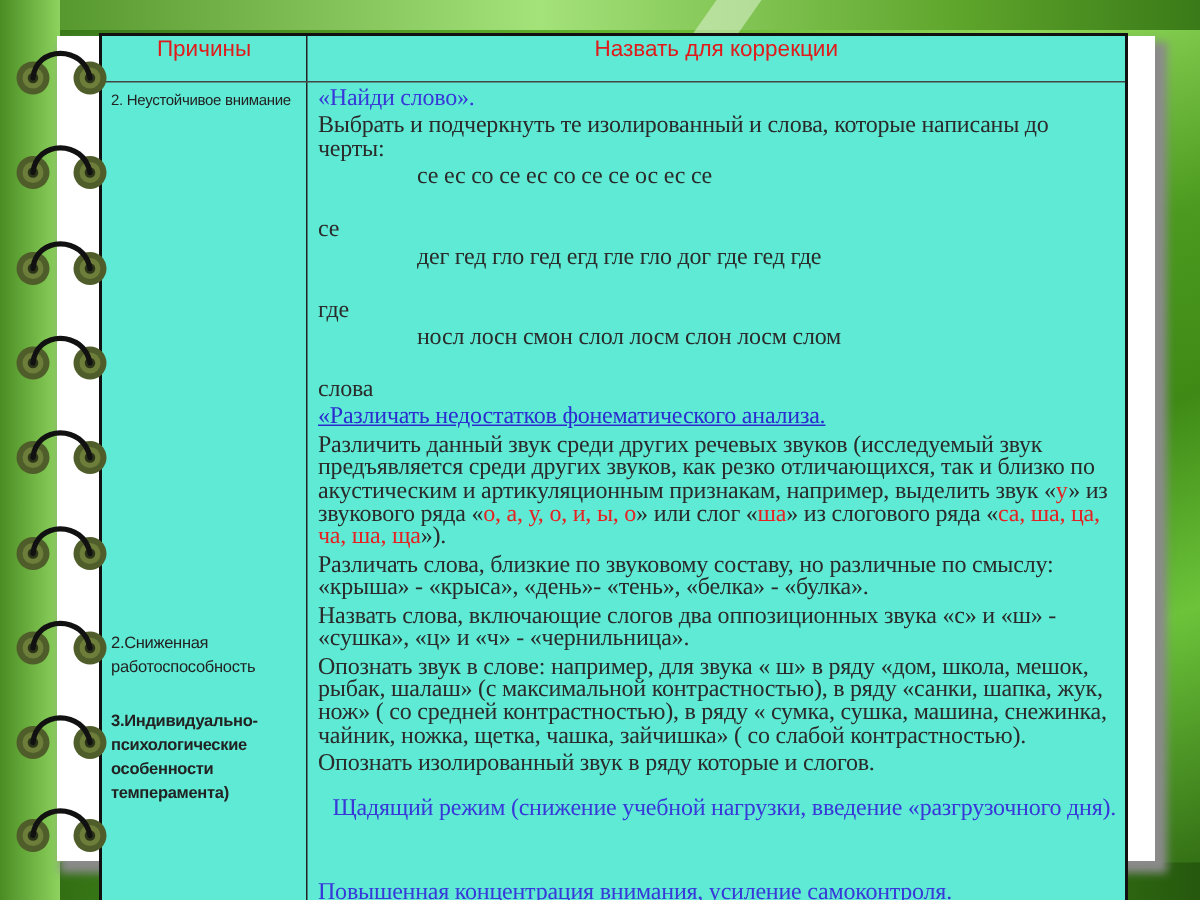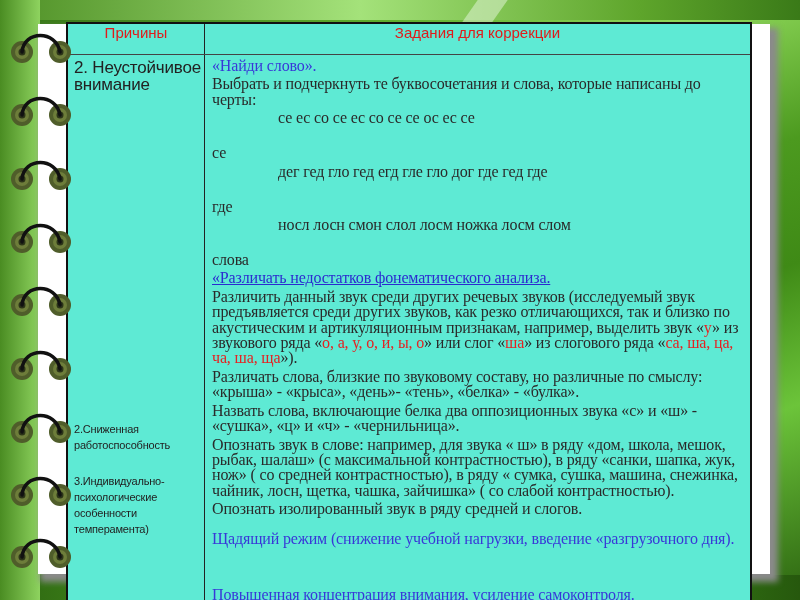--- a/index.html
+++ b/index.html
@@ -40,79 +40,79 @@
   }
   th.hdr {
     height: 30px; font-weight: normal; color: #e01b1b; font-size: 15px;
     text-align: center; vertical-align: middle; border-bottom: 1.5px solid #444;
   }
   .col1 { width: 136px; }
   .cell-causes { position: relative; padding: 0 !important; }
   .cause {
     position: absolute; left: 6px; font-size: 11px; color: #222; line-height: 16px; letter-spacing: -0.2px;
   }
-  .cause.big { font-size: 17px; line-height: 17px; }
+  .cause.big { font-size: 10px; line-height: 17px; }
   .tasks { padding: 3px 6px 0 7px !important; font-size: 16px; color: #2a2a2a; line-height: 15.4px; letter-spacing: -0.15px; font-family: Liberation Serif, serif; }
   .tasks p { margin: 0 0 3px 0; }
   .blue { color: #3838d8; }
   .link { color: #2b2bd0; text-decoration: underline; }
   .red { color: #e52222; }
   .grid-row { display: flex; margin: 0 0 3px 0; }
   .grid-row .k { width: 66px; margin-top: 35px; }
   .extra-row td { height: 30px; border-top: 1.5px solid #777; }
-  .gap-task { margin-top: 14px !important; }
+  .gap-task { margin-top: 14px !important; text-align: right; }
   .gap-task2 { margin-top: 41px !important; }
   .ring { position: absolute; width: 80px; height: 36px; }
 </style>
 </head>
 <body>
 
 <div class="bg-top-bar"></div>
 <div class="bg-streak" style="left:470px;top:0;width:30px;height:22px;background:#e8f7df;"></div>
 <div class="bg-bottom-bar"></div>
 <div class="bg-streak" style="left:330px;top:575px;width:40px;height:25px;background:#dff5cf;"></div>
 <div class="bg-streak" style="left:250px;top:575px;width:20px;height:25px;background:#a9e283;"></div>
 <div class="page-left-green"></div>
 
 <div class="page-shadow"></div>
 <div class="page"></div>
 
 <table class="main">
   <tbody>
       <tr>
     <th class="hdr col1">Причины</th>
-    <th class="hdr">Задания для коррекции</th>
+    <th class="hdr">Назвать для коррекции</th>
   </tr>
   <tr>
     <td class="cell-causes col1">
       <div class="cause big" style="top:4px;width:128px;">2. Неустойчивое внимание</div>
       <div class="cause" style="top:366px;width:130px;">2.Сниженная работоспособность</div>
-      <div class="cause" style="top:418px;width:118px;">3.Индивидуально-психологические особенности темперамента)</div>
+      <div class="cause" style="top:418px;width:118px;font-weight:bold;">3.Индивидуально-психологические особенности темперамента)</div>
     </td>
     <td class="tasks">
       <p class="blue">«Найди слово».</p>
-      <p>Выбрать и подчеркнуть те буквосочетания и слова, которые написаны до черты:</p>
+      <p>Выбрать и подчеркнуть те изолированный и слова, которые написаны до черты:</p>
       <div class="grid-row">
         <span class="k">се</span>
         <span>се ес со се ес со се се ос ес се</span>
       </div>
       <div class="grid-row">
         <span class="k">где</span>
         <span>дег гед гло гед егд гле гло дог где гед где</span>
       </div>
       <div class="grid-row">
         <span class="k">слова</span>
-        <span>носл лосн смон слол лосм ножка лосм слом</span>
+        <span>носл лосн смон слол лосм слон лосм слом</span>
       </div>
       <p><a class="link">«Различать недостатков фонематического анализа.</a></p>
       <p><span>Различить данный звук среди других речевых звуков (исследуемый звук предъявляется среди других звуков, как резко отличающихся, так и близко по акустическим и артикуляционным признакам, например, выделить звук «</span><span class="red">у</span><span>» из звукового ряда «</span><span class="red">о, а, у, о, и, ы, о</span><span>» или слог «</span><span class="red">ша</span><span>» из слогового ряда «</span><span class="red">са, ша, ца, ча, ша, ща</span><span>»).</span></p>
       <p>Различать слова, близкие по звуковому составу, но различные по смыслу: «крыша» - «крыса», «день»- «тень», «белка» - «булка».</p>
-      <p>Назвать слова, включающие белка два оппозиционных звука «с» и «ш» - «сушка», «ц» и «ч» - «чернильница».</p>
-      <p>Опознать звук в слове: например, для звука « ш» в ряду «дом, школа, мешок, рыбак, шалаш» (с максимальной контрастностью), в ряду «санки, шапка, жук, нож» ( со средней контрастностью), в ряду « сумка, сушка, машина, снежинка, чайник, лосн, щетка, чашка, зайчишка» ( со слабой контрастностью).</p>
-      <p>Опознать изолированный звук в ряду средней и слогов.</p>
+      <p>Назвать слова, включающие слогов два оппозиционных звука «с» и «ш» - «сушка», «ц» и «ч» - «чернильница».</p>
+      <p>Опознать звук в слове: например, для звука « ш» в ряду «дом, школа, мешок, рыбак, шалаш» (с максимальной контрастностью), в ряду «санки, шапка, жук, нож» ( со средней контрастностью), в ряду « сумка, сушка, машина, снежинка, чайник, ножка, щетка, чашка, зайчишка» ( со слабой контрастностью).</p>
+      <p>Опознать изолированный звук в ряду которые и слогов.</p>
       <p class="blue gap-task">Щадящий режим (снижение учебной нагрузки, введение «разгрузочного дня).</p>
       <p class="blue gap-task2">Повышенная концентрация внимания, усиление самоконтроля.</p>
     </td>
   </tr>
   <tr class="extra-row">
     <td class="col1"></td>
     <td></td>
   </tr>
 </tbody>
   </table>

